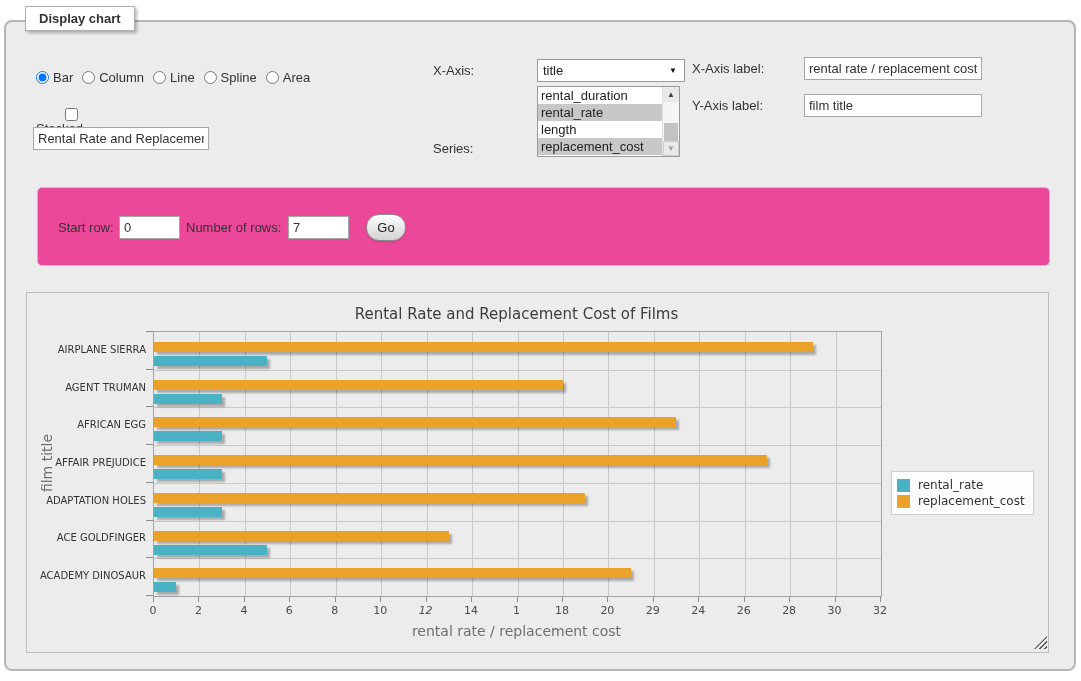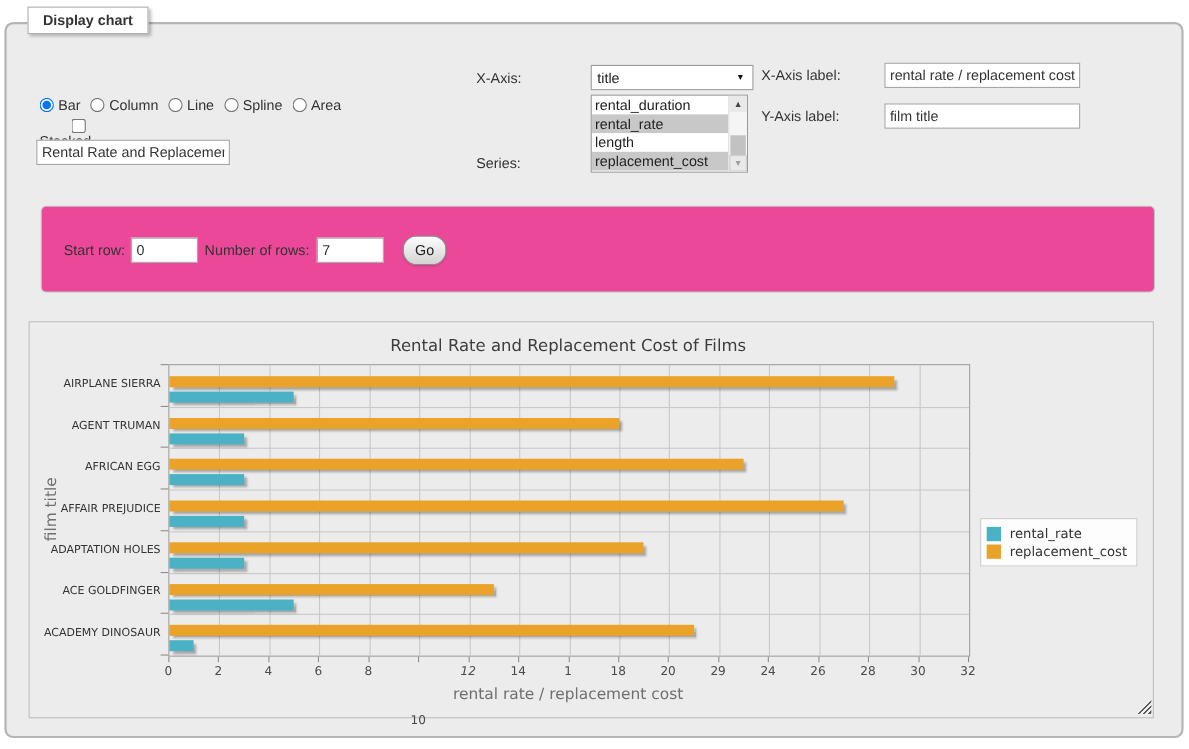--- a/index.html
+++ b/index.html
@@ -12,21 +12,21 @@
   .legend-box{position:absolute;left:25px;top:6px;z-index:5;background:#fff;
               border:1px solid #b0b0b0;box-shadow:2px 2px 3px rgba(0,0,0,.28);
               padding:4px 13px;font-size:13px;font-weight:bold;color:#333;}
 
   .lbl{position:absolute;font-size:13px;color:#333;line-height:15px;}
   .ralign{text-align:left;}
   input.txt{position:absolute;border:1px solid #a6a6a6;background:#fff;
             font:13px "Liberation Sans",sans-serif;color:#333;padding:0 4px;
             box-sizing:border-box;height:23px;outline:none;}
 
-  .radio-row{position:absolute;left:30px;top:66px;display:flex;align-items:flex-end;
+  .radio-row{position:absolute;left:30px;top:48px;display:flex;align-items:flex-end;
              font-size:13px;color:#333;}
   .radio-item{display:flex;align-items:center;margin-right:9px;cursor:default;}
   .radio-item input{margin:0 4px 0 0;}
   .stacked-row{position:absolute;left:30px;top:86px;display:flex;align-items:flex-end;
                font-size:13px;color:#333;flex-direction:column;}
   .stacked-row input{margin:0 5px 0 1px;}
 
   
   .select-box{position:absolute;left:535px;top:57px;width:148px;height:23px;background:#fff;
               border:1px solid #9a9a9a;box-sizing:border-box;font-size:13px;color:#222;
@@ -231,21 +231,21 @@
         <div class="xtick-label" style="left: 111px;">0</div>
         <div class="xtick" style="left: 171.438px;"></div>
         <div class="xtick-label" style="left: 156.438px;">2</div>
         <div class="xtick" style="left: 216.875px;"></div>
         <div class="xtick-label" style="left: 201.875px;">4</div>
         <div class="xtick" style="left: 262.312px;"></div>
         <div class="xtick-label" style="left: 247.312px;">6</div>
         <div class="xtick" style="left: 307.75px;"></div>
         <div class="xtick-label" style="left: 292.75px;">8</div>
         <div class="xtick" style="left: 353.188px;"></div>
-        <div class="xtick-label" style="left: 338.188px; margin-top: 44px;">10</div>
+        <div class="xtick-label" style="left: 338.188px;">10</div>
         <div class="xtick" style="left: 398.625px;"></div>
         <div class="xtick-label" style="left: 383.625px; font-style: italic;">12</div>
         <div class="xtick" style="left: 444.062px;"></div>
         <div class="xtick-label" style="left: 429.062px;">14</div>
         <div class="xtick" style="left: 489.5px;"></div>
         <div class="xtick-label" style="left: 474.5px;">1</div>
         <div class="xtick" style="left: 534.938px;"></div>
         <div class="xtick-label" style="left: 519.938px;">18</div>
         <div class="xtick" style="left: 580.375px;"></div>
         <div class="xtick-label" style="left: 565.375px;">20</div>

